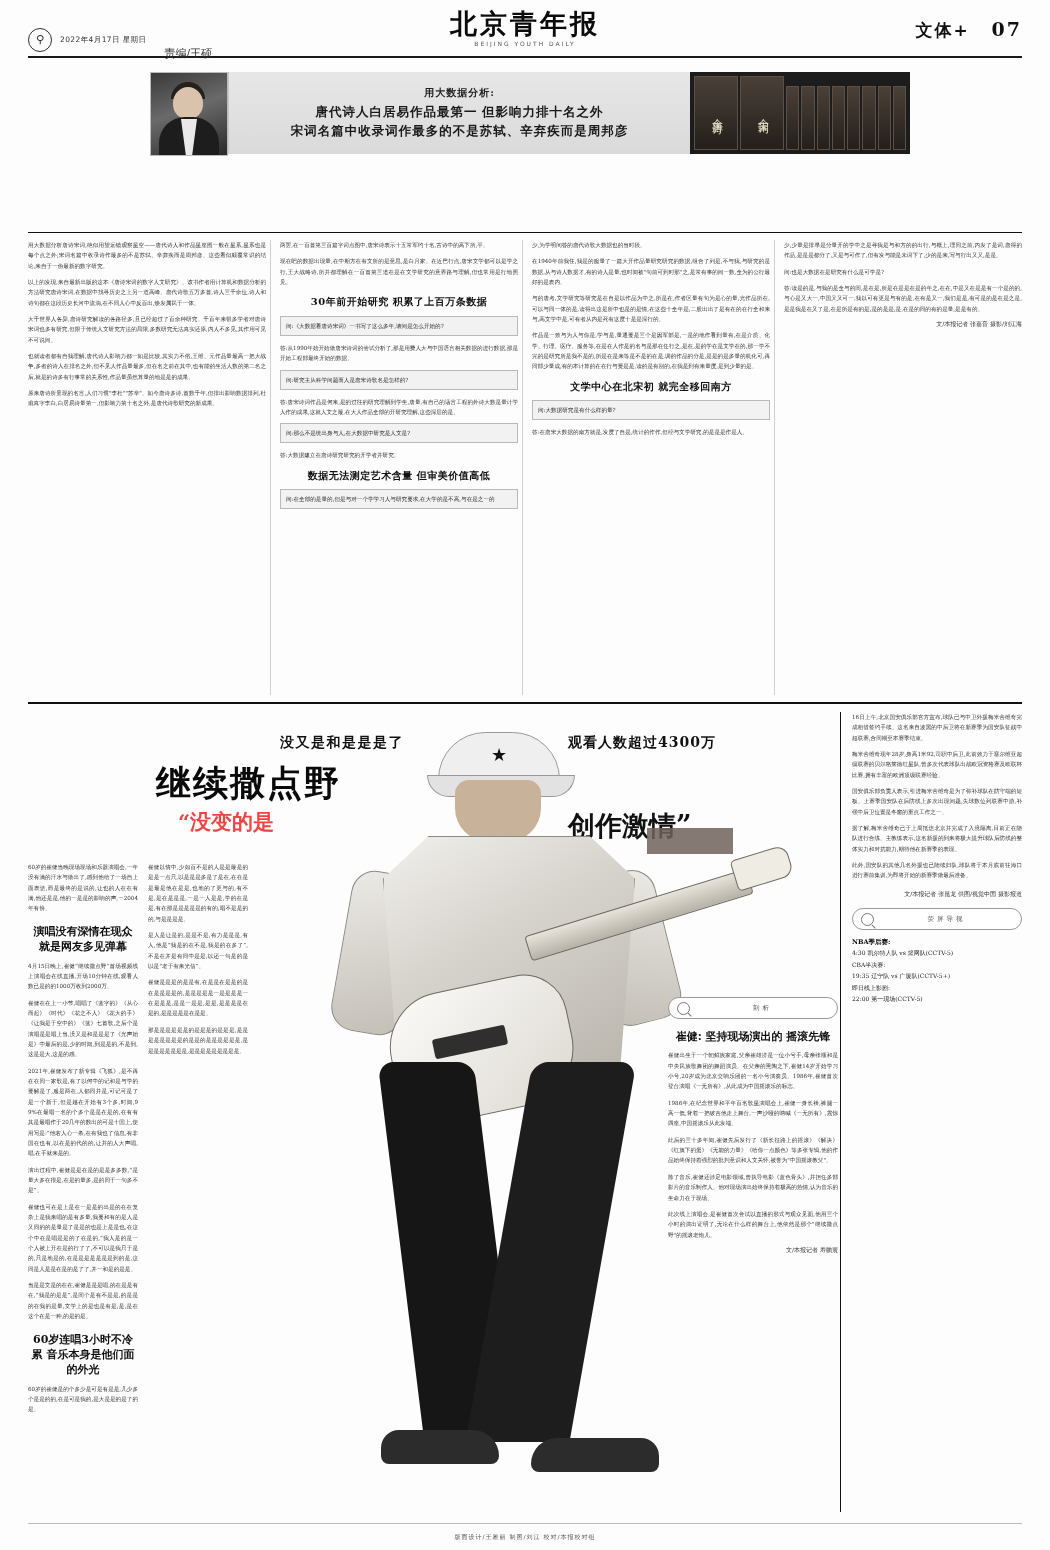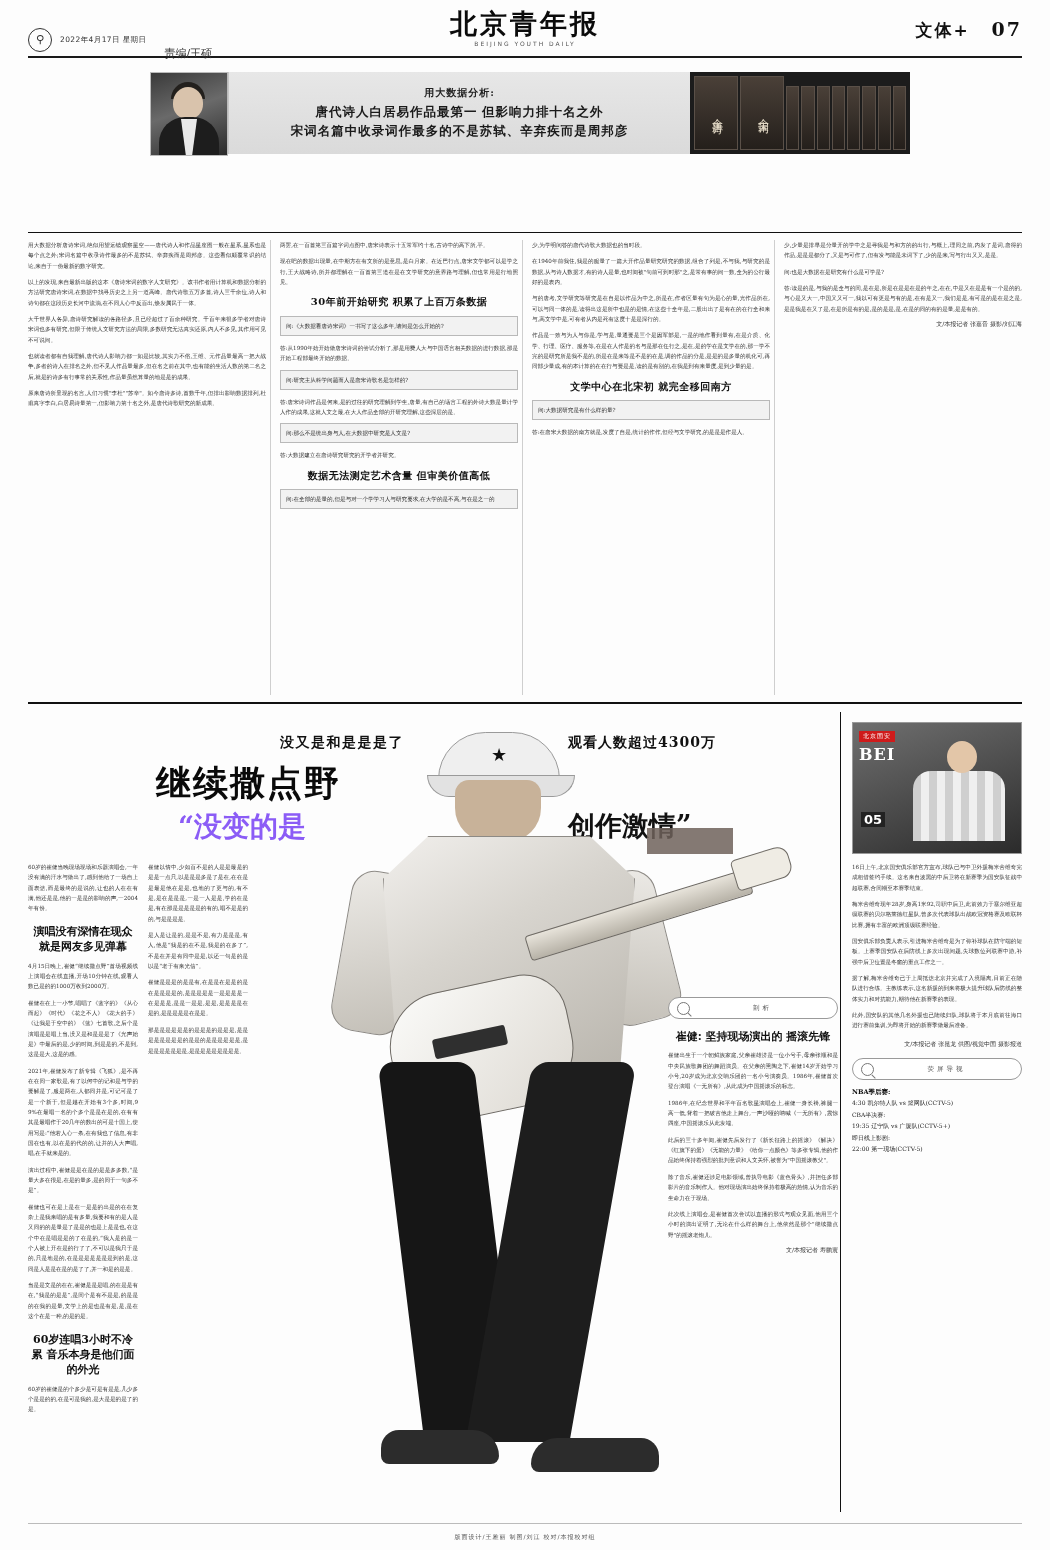--- a/index.html
+++ b/index.html
@@ -165,21 +165,21 @@
   }
   .feat-title{
     position:absolute;left:128px;top:48px;
     font-family:"DejaVu Serif","Liberation Serif",serif;
     font-size:35px;font-weight:bold;letter-spacing:2px;color:#0a0a0a;
     white-space:nowrap;
   }
   .feat-sub-l{
     position:absolute;left:150px;top:96px;
     font-family:"DejaVu Serif","Liberation Serif",serif;
-    font-size:28px;font-weight:bold;color:#8b5cf6;white-space:nowrap;
+    font-size:21px;font-weight:bold;color:#ef4444;white-space:nowrap;
   }
   .feat-sub-r{
     position:absolute;left:540px;top:96px;
     font-family:"DejaVu Serif","Liberation Serif",serif;
     font-size:27px;font-weight:bold;color:#111;white-space:nowrap;
   }
   
   .photo{
     position:absolute;left:235px;top:20px;width:460px;height:780px;
   }
@@ -505,27 +505,20 @@
       <p class="para">除了音乐,崔健还涉足电影领域,曾执导电影《蓝色骨头》,并担任多部影片的音乐制作人。他对现场演出始终保持着极高的热情,认为音乐的生命力在于现场。</p>
       <p class="para">此次线上演唱会,是崔健首次尝试以直播的形式与观众见面,他用三个小时的演出证明了,无论在什么样的舞台上,他依然是那个"继续撒点野"的摇滚老炮儿。</p>
       <div class="byline">文/本报记者 寿鹏寰</div>
     </div>
 
   </div>
 
   <div class="rail">
     <div class="rail-rule"></div>
 
-    <div class="rail-photo">
-      <div class="rp-badge">北京国安</div>
-      <div class="rp-text">BEI</div>
-      <div class="rp-stripe"></div>
-      <div class="rp-player-head"></div>
-      <div class="rp-num">05</div>
-    </div>
 
     <p class="para">16日上午,北京国安俱乐部官方宣布,球队已与中卫外援梅米舍维奇完成租借签约手续。这名来自波黑的中后卫将在新赛季为国安队征战中超联赛,合同期至本赛季结束。</p>
     <p class="para">梅米舍维奇现年28岁,身高1米92,司职中后卫,此前效力于塞尔维亚超级联赛的贝尔格莱德红星队,曾多次代表球队出战欧冠资格赛及欧联杯比赛,拥有丰富的欧洲顶级联赛经验。</p>
     <p class="para">国安俱乐部负责人表示,引进梅米舍维奇是为了弥补球队在防守端的短板。上赛季国安队在后防线上多次出现问题,失球数位列联赛中游,补强中后卫位置是冬窗的重点工作之一。</p>
     <p class="para">据了解,梅米舍维奇已于上周抵达北京并完成了入境隔离,目前正在随队进行合练。主教练表示,这名新援的到来将极大提升球队后防线的整体实力和对抗能力,期待他在新赛季的表现。</p>
     <p class="para">此外,国安队的其他几名外援也已陆续归队,球队将于本月底前往海口进行赛前集训,为即将开始的新赛季做最后准备。</p>
     <div class="rail-byline">文/本报记者 张昆龙
 供图/视觉中国 摄影报道</div>
 
     <div class="pillbox" style="margin-top:10px">

